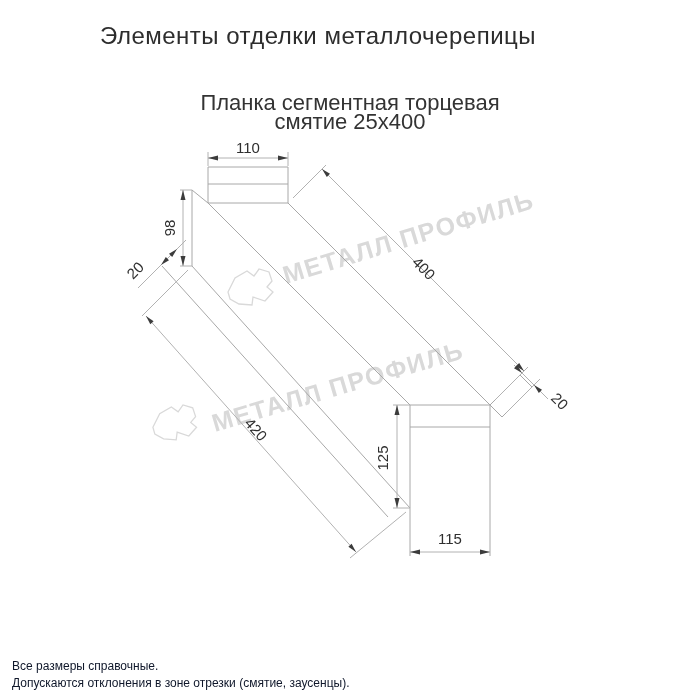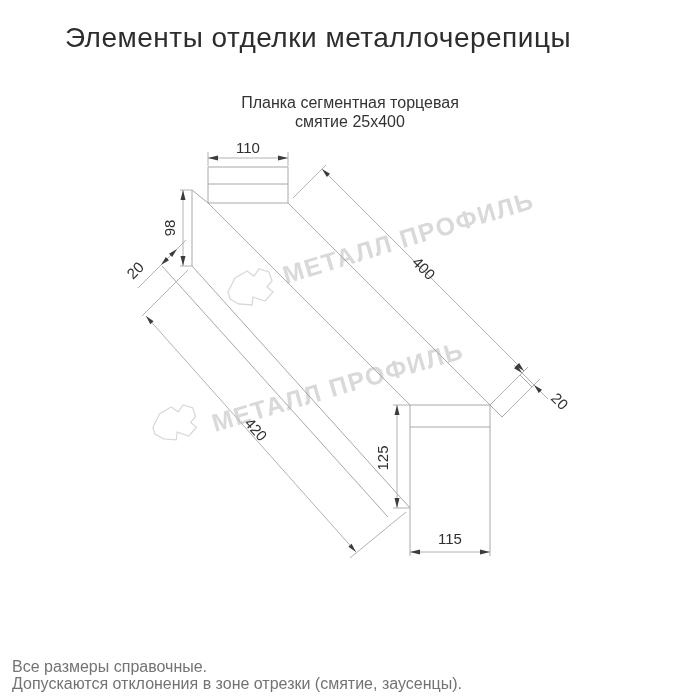--- a/index.html
+++ b/index.html
@@ -1,22 +1,22 @@
 <!DOCTYPE html>
 <html><head>
 <meta charset="utf-8">
 <style>
   html,body{margin:0;padding:0;background:#fff;}
   body{width:700px;height:700px;position:relative;font-family:"Liberation Sans",sans-serif;overflow:hidden;}
   .page{width:700px;height:700px;position:relative;}
   .title{position:absolute;top:22px;left:0;width:636px;text-align:center;
-         font-size:28px;color:#2d2d2d;letter-spacing:0.5px;}
+         font-size:24px;color:#2d2d2d;letter-spacing:0.5px;}
   .subtitle{position:absolute;top:93px;left:0;width:700px;text-align:center;
-            font-size:16px;color:#333;line-height:19px;}
-  .notes{position:absolute;left:12px;bottom:8px;font-size:16px;color:#737373;line-height:17px;}
+            font-size:22px;color:#333;line-height:19px;}
+  .notes{position:absolute;left:12px;bottom:8px;font-size:12px;color:#0f172a;line-height:17px;}
   svg{position:absolute;left:0;top:0;}
   .shape{stroke:#a8a8a8;stroke-width:1;fill:none;}
   .dimline{stroke:#b2b2b2;stroke-width:1;fill:none;}
   .arrow{fill:#3c3c3c;stroke:none;}
   .dimtext{font-family:"Liberation Sans",sans-serif;font-size:15px;fill:#2f2f2f;}
   .wm-text{font-family:"Liberation Sans",sans-serif;font-size:25px;font-weight:bold;
            letter-spacing:1.5px;fill:#d9d9d9;}
   .wm-logo{stroke:#d9d9d9;stroke-width:1.3;fill:none;}
 </style>
 </head>

